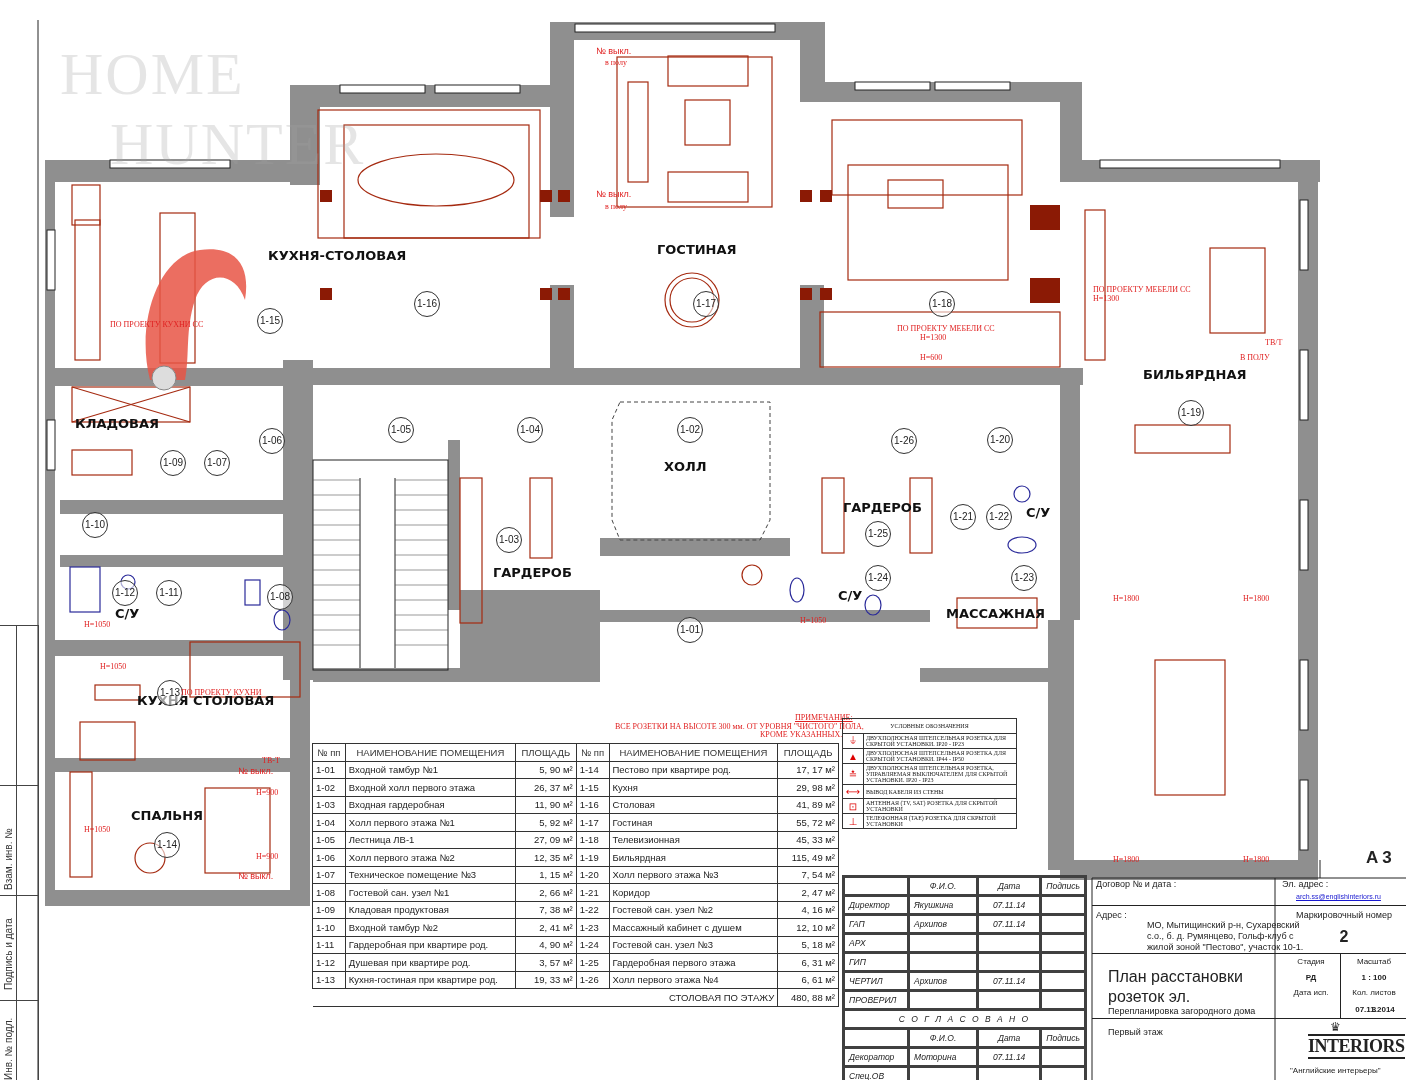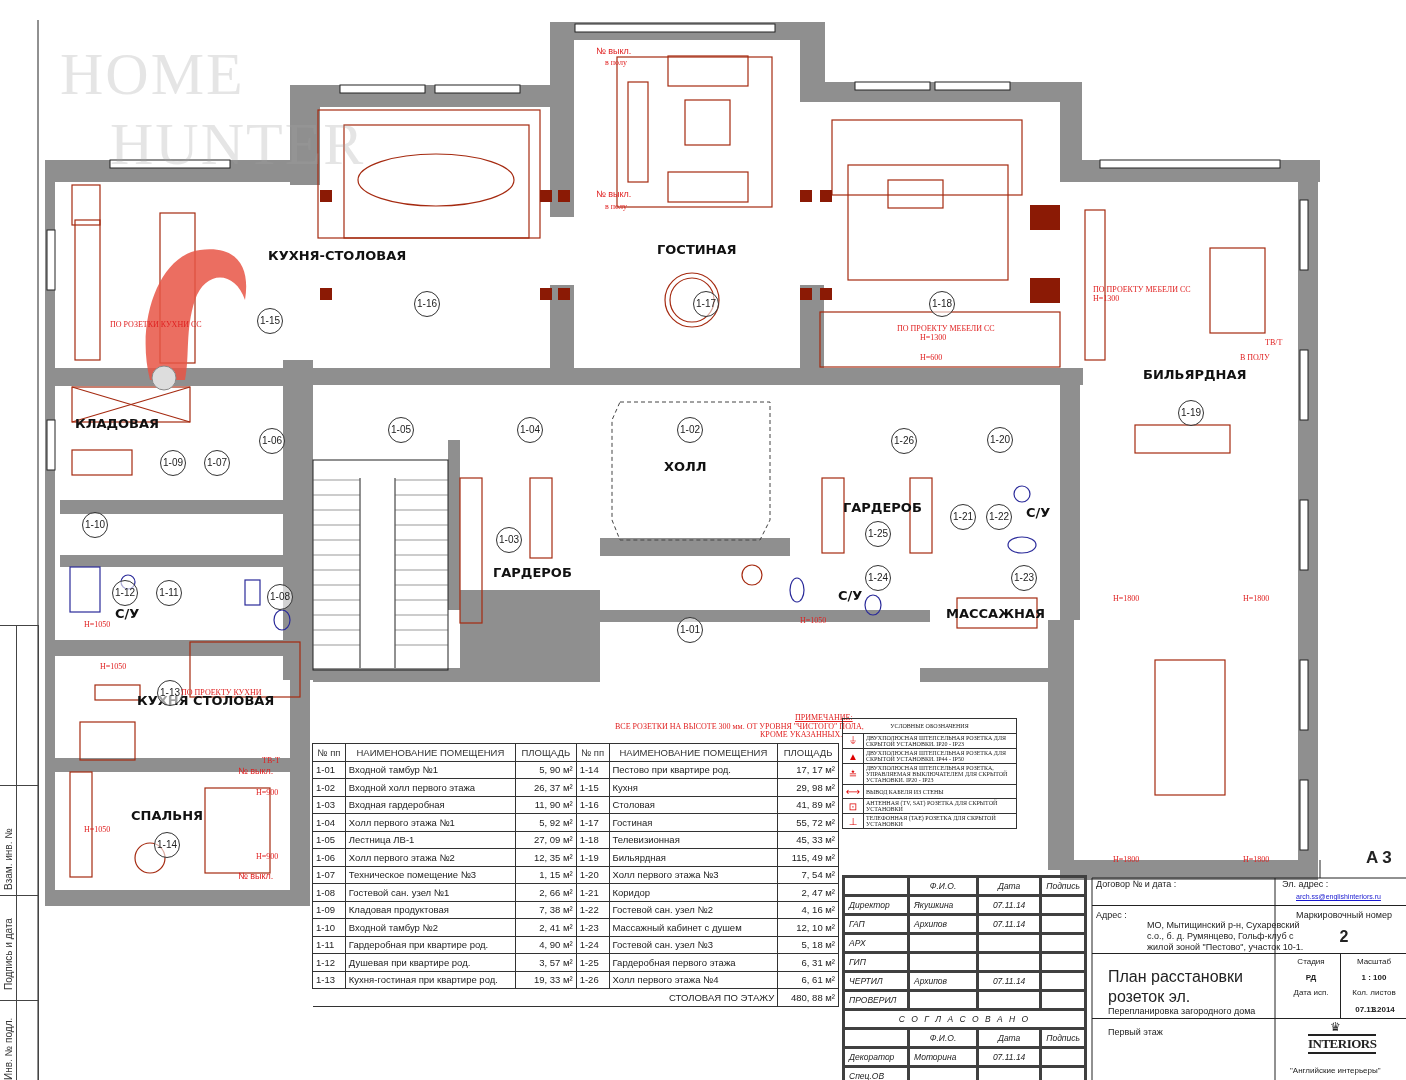--- a/index.html
+++ b/index.html
@@ -251,21 +251,21 @@
 <div class="room-tag" style="left:986px;top:504px;">1-22</div>
 <div class="room-tag" style="left:1011px;top:565px;">1-23</div>
 <div class="room-tag" style="left:865px;top:565px;">1-24</div>
 <div class="room-tag" style="left:865px;top:521px;">1-25</div>
 <div class="room-tag" style="left:891px;top:428px;">1-26</div>
 
 <div class="note-red" style="left:596px;top:46px;font-size:9px;font-family:'Liberation Sans',sans-serif;">№ выкл.</div>
 <div class="note-red" style="left:605px;top:58px;font-size:8px;">в полу</div>
 <div class="note-red" style="left:596px;top:189px;font-size:9px;font-family:'Liberation Sans',sans-serif;">№ выкл.</div>
 <div class="note-red" style="left:605px;top:202px;font-size:8px;">в полу</div>
-<div class="note-red" style="left:110px;top:320px;">ПО РОЗЕТКИ КУХНИ СС</div>
+<div class="note-red" style="left:110px;top:320px;">ПО ПРОЕКТУ КУХНИ СС</div>
 <div class="note-red" style="left:897px;top:324px;">ПО ПРОЕКТУ МЕБЕЛИ СС</div>
 <div class="note-red" style="left:920px;top:333px;">H=1300</div>
 <div class="note-red" style="left:920px;top:353px;">H=600</div>
 <div class="note-red" style="left:1093px;top:285px;">ПО ПРОЕКТУ МЕБЕЛИ СС</div>
 <div class="note-red" style="left:1093px;top:294px;">H=1300</div>
 <div class="note-red" style="left:1265px;top:338px;">ТВ/Т</div>
 <div class="note-red" style="left:1240px;top:353px;">В ПОЛУ</div>
 <div class="note-red" style="left:1113px;top:594px;">H=1800</div>
 <div class="note-red" style="left:1243px;top:594px;">H=1800</div>
 <div class="note-red" style="left:1113px;top:855px;">H=1800</div>
@@ -547,21 +547,21 @@
 <div class="abs" style="left:1282px;top:988px;width:58px;text-align:center;font-size:8px;">Дата исп.</div>
 <div class="abs" style="left:1342px;top:988px;width:64px;text-align:center;font-size:8px;">Кол. листов</div>
 <div class="abs" style="left:1346px;top:1005px;width:58px;text-align:center;font-size:8px;font-weight:bold;">07.11.2014</div>
 <div class="abs" style="left:1342px;top:1005px;width:64px;text-align:center;font-size:8px;font-weight:bold;">3</div>
 <div class="abs" style="left:1340px;top:953px;height:65px;border-left:1px solid #222;"></div>
 <div class="abs" style="left:1275px;top:1018px;width:131px;border-top:1px solid #222;"></div>
 <div class="abs" style="left:1092px;top:1018px;width:183px;border-top:1px solid #222;"></div>
 <div class="abs" style="left:1108px;top:1027px;font-size:9px;">Первый этаж</div>
 <div class="abs" style="left:1108px;top:1006px;font-size:9px;">Перепланировка загородного дома</div>
 <div class="abs" style="left:1330px;top:1020px;font-size:12px;">♛</div>
-<div class="abs" style="left:1308px;top:1034px;font-family:'Liberation Serif',serif;font-weight:bold;font-size:13px;letter-spacing:-0.5px;border-top:2px solid #222;border-bottom:2px solid #222;">INTERIORS</div>
+<div class="abs" style="left:1308px;top:1034px;font-family:'Liberation Serif',serif;font-weight:bold;font-size:18px;letter-spacing:-0.5px;border-top:2px solid #222;border-bottom:2px solid #222;">INTERIORS</div>
 <div class="abs" style="left:1290px;top:1066px;font-size:8px;">"Английские интерьеры"</div>
 
 <div class="abs" style="left:1366px;top:848px;font-size:17px;font-weight:bold;">A 3</div>
 
 <div class="stamp-side">
   <div class="abs" style="left:0;top:0;width:38px;height:455px;border:1px solid #444;border-left:none;"></div>
   <div class="abs" style="left:16px;top:0;width:0;height:455px;border-left:1px solid #444;"></div>
   <div class="abs" style="left:0;top:160px;width:38px;border-top:1px solid #444;"></div>
   <div class="abs" style="left:0;top:270px;width:38px;border-top:1px solid #444;"></div>
   <div class="abs" style="left:0;top:375px;width:38px;border-top:1px solid #444;"></div>

